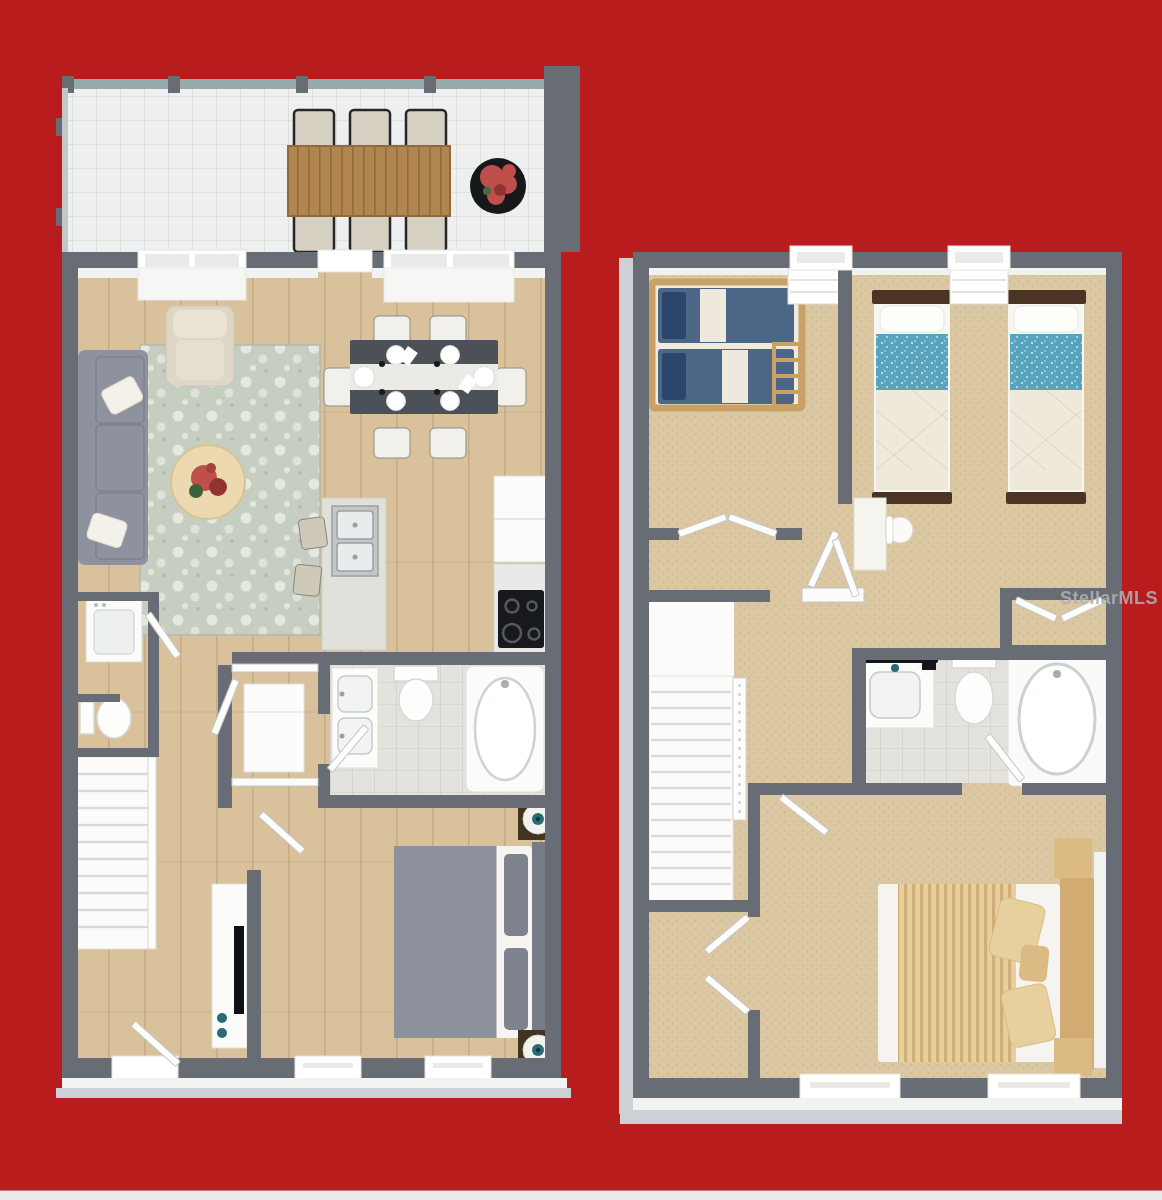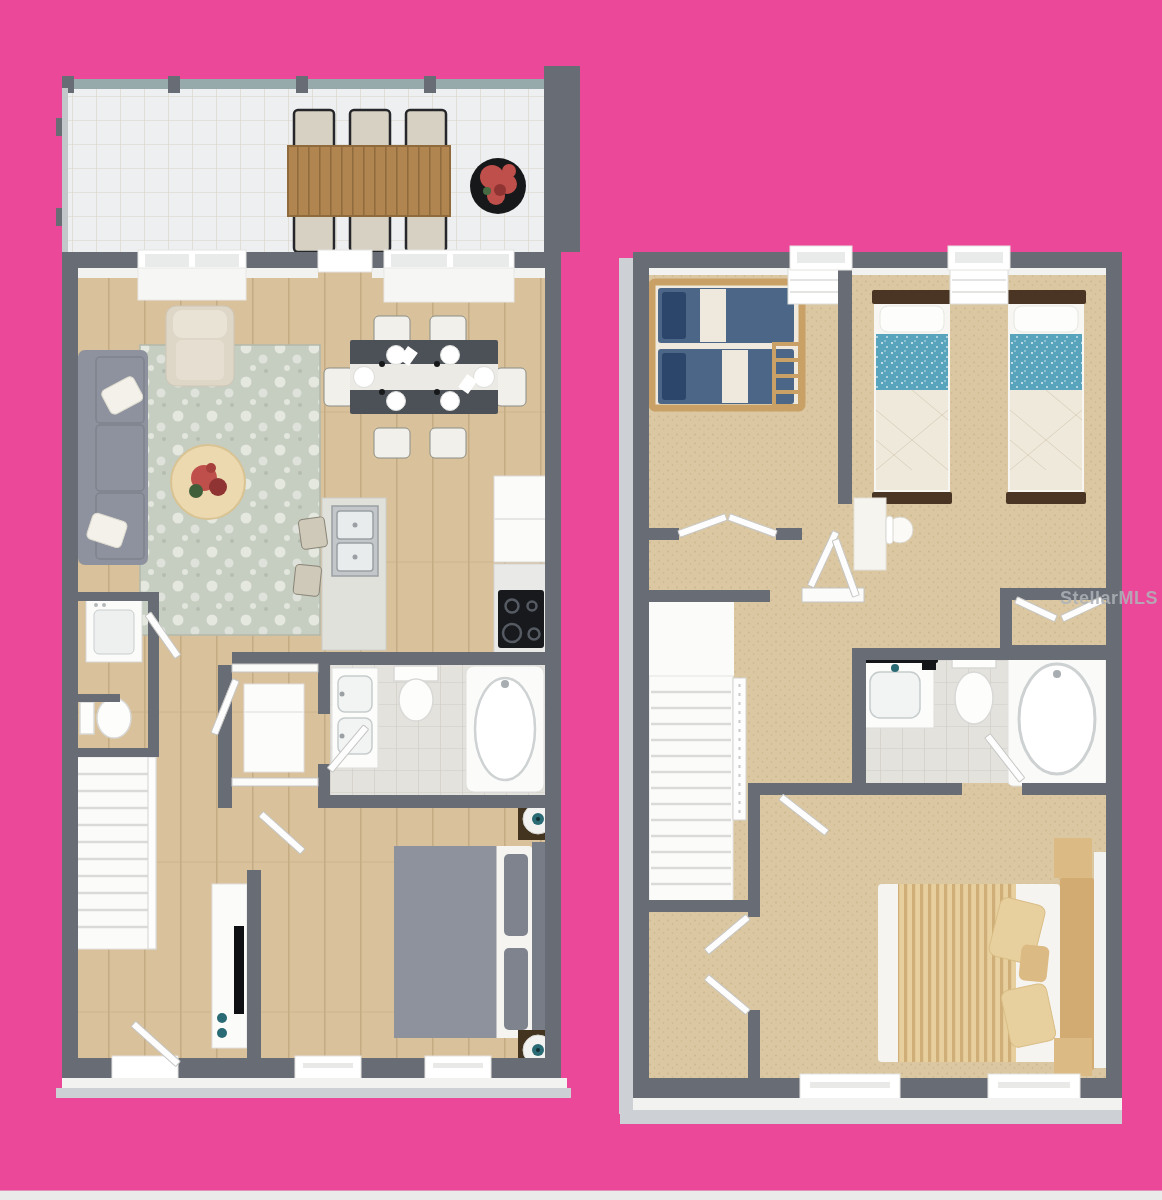--- a/index.html
+++ b/index.html
@@ -22,21 +22,21 @@
     --nightstand:#43341f; --lampBase:#f2f2f0; --lampTeal:#2a6a74;
     --tv:#0f1013;
     --bunkWood:#c9a066; --bunkBlue:#4c6687; --bunkNavy:#2c466b; --bunkCream:#efeadd;
     --twinFrame:#4a3423; --twinTeal:#58a4bc; --quilt:#efe9dc; --quiltLine:#dcd3bf;
     --desk:#f6f4ef;
     --tan:#dcba84; --tanLight:#e7cf9e; --tanStripe:#cfae77; --tanDark:#d2ab72;
     --doorLeaf:#fdfdfd; --doorEdge:#c6c6c4;
     --watermark:#aeb3b8; --bottomBar:#eaeaea;
   }
   html,body{margin:0;padding:0;background:#fff;}
-  .stage{width:1162px;height:1200px;position:relative;background:#ec4899;overflow:hidden;}
+  .stage{width:1162px;height:1200px;position:relative;background:#b91c1c;overflow:hidden;}
   svg{display:block;}
   .f-wall{fill:var(--wall);}
   .f-wallw{fill:#fbfbfa;stroke:var(--doorEdge);stroke-width:1;}
   .f-face{fill:var(--wallFace);}
   .f-base{fill:var(--base3d);}
   .f-open{fill:#ffffff;stroke:#e3e3e1;stroke-width:1;}
   .pane{fill:#e8ebe9;stroke:#ffffff;stroke-width:2;}
   .step{fill:#f6f6f4;stroke:#e8e8e6;stroke-width:1;}
   .tick{fill:#e9e9e7;}
   .leaf{fill:var(--doorLeaf);stroke:var(--doorEdge);stroke-width:1;}

